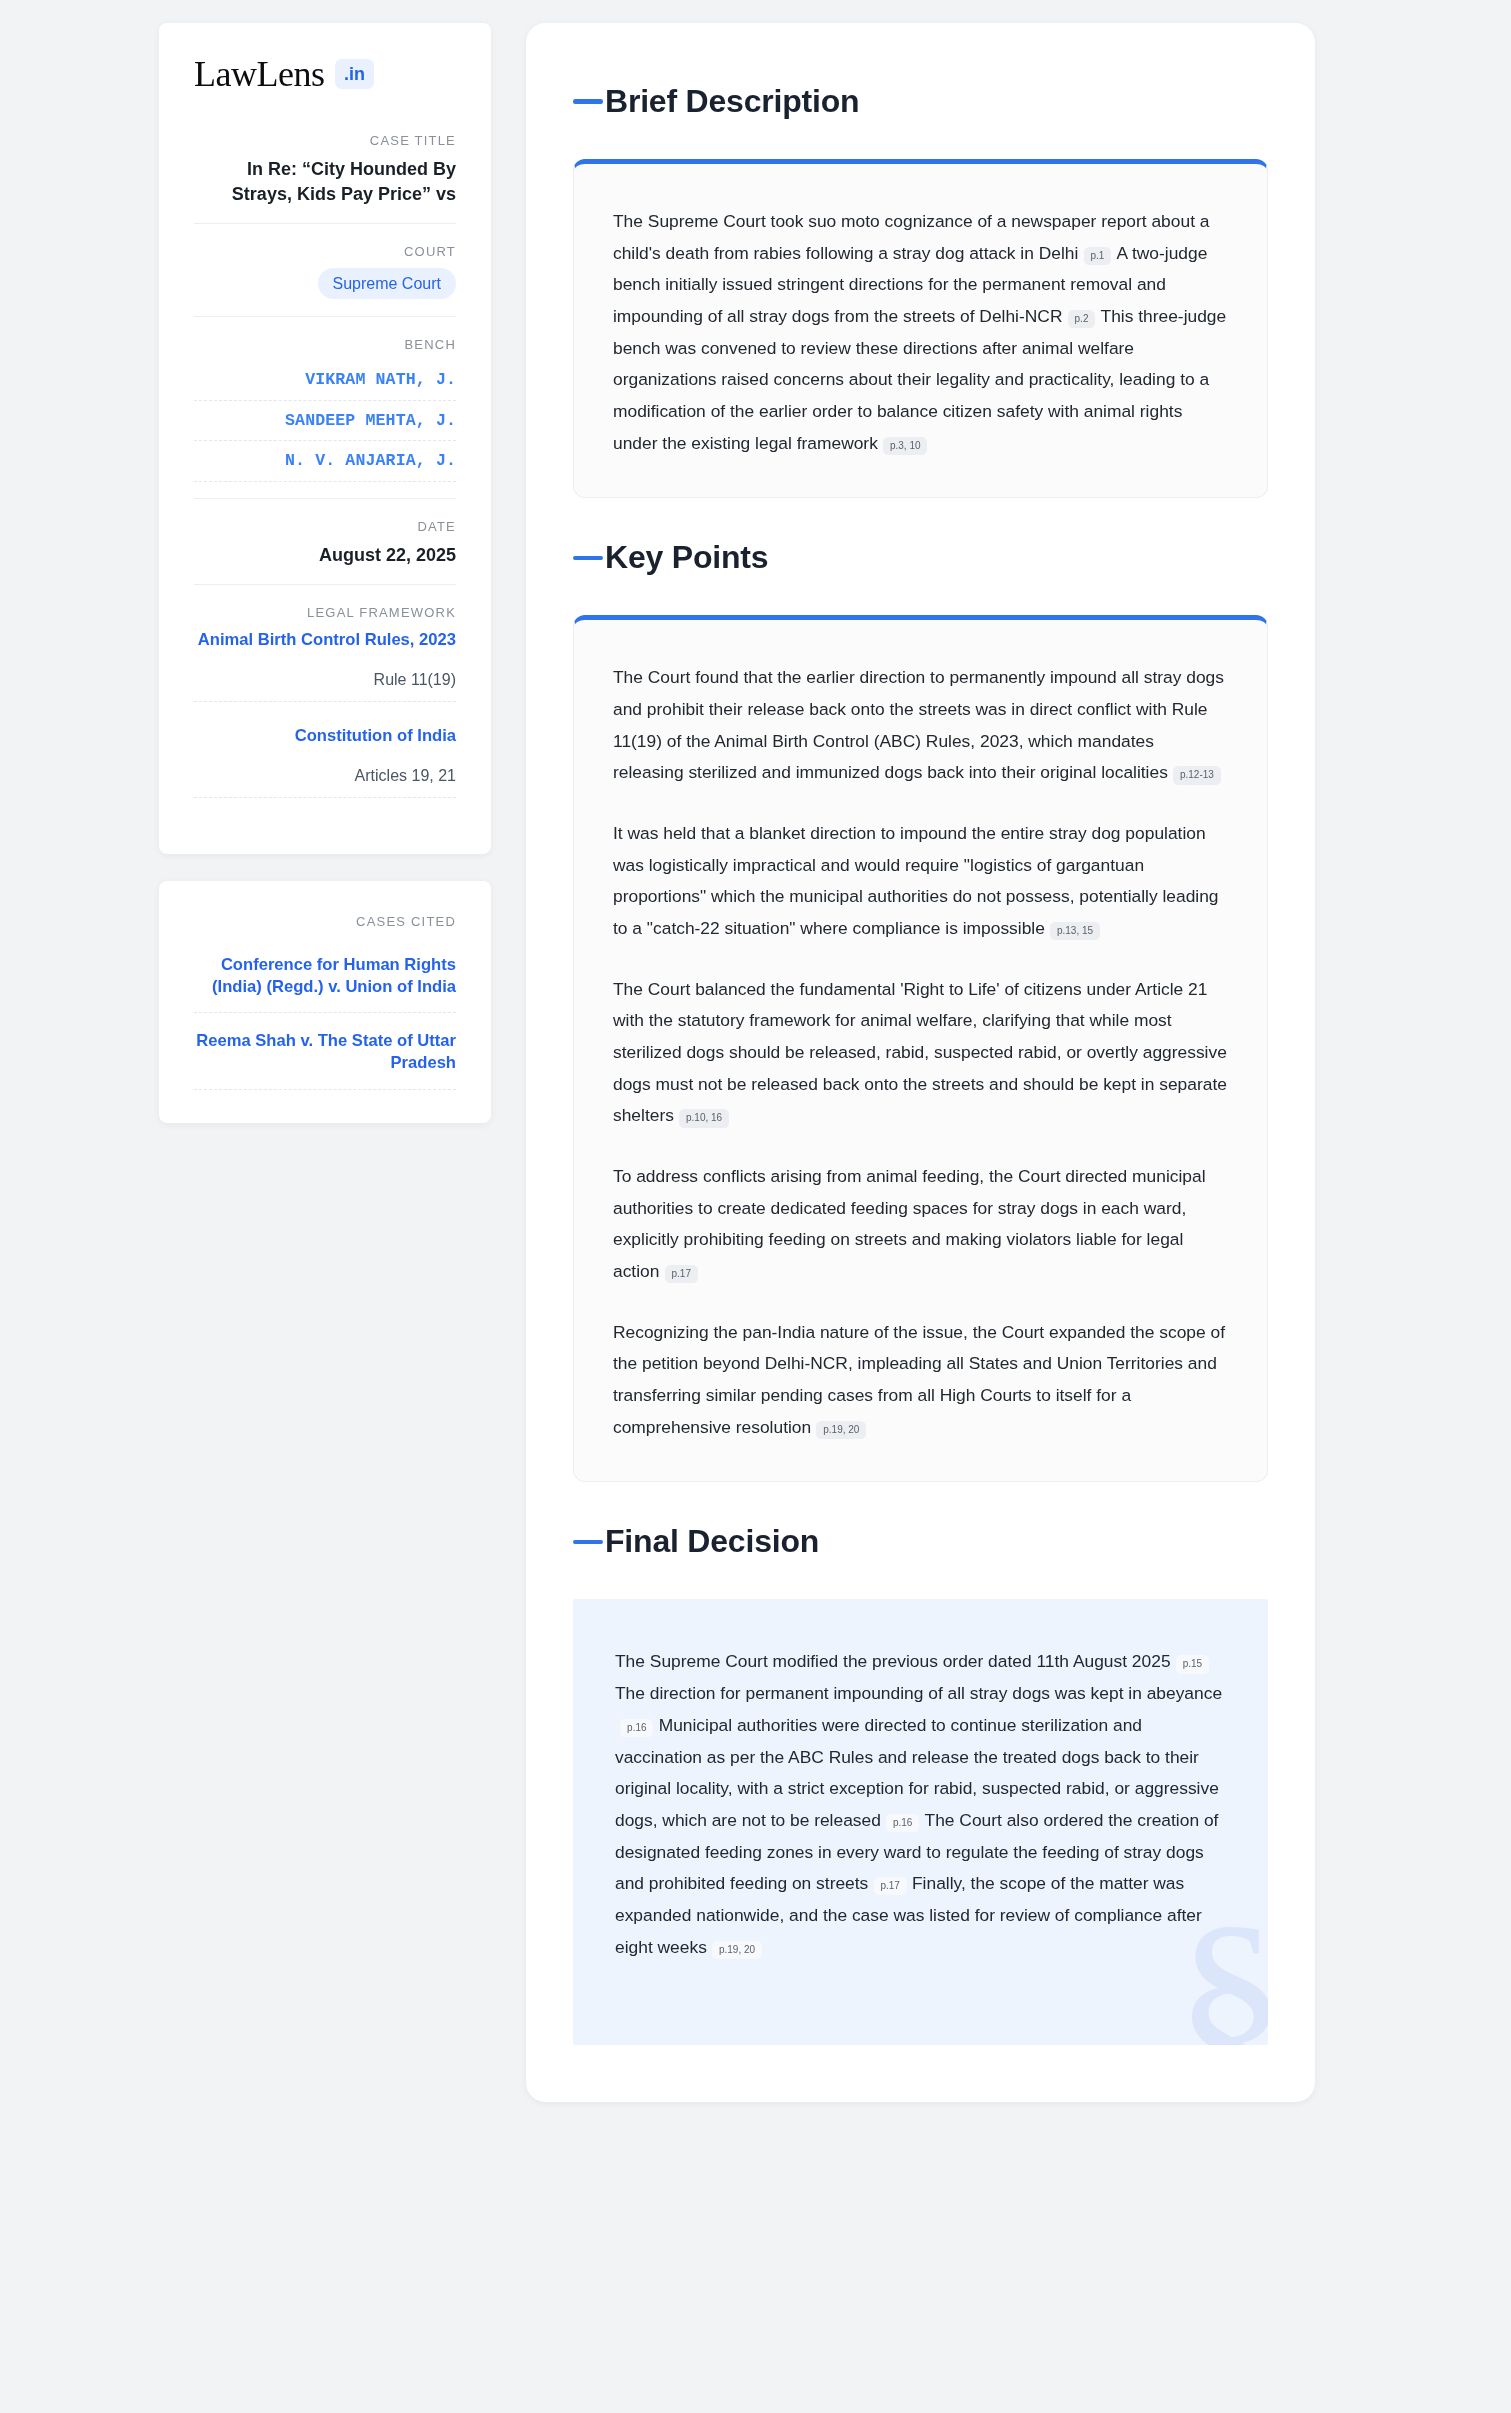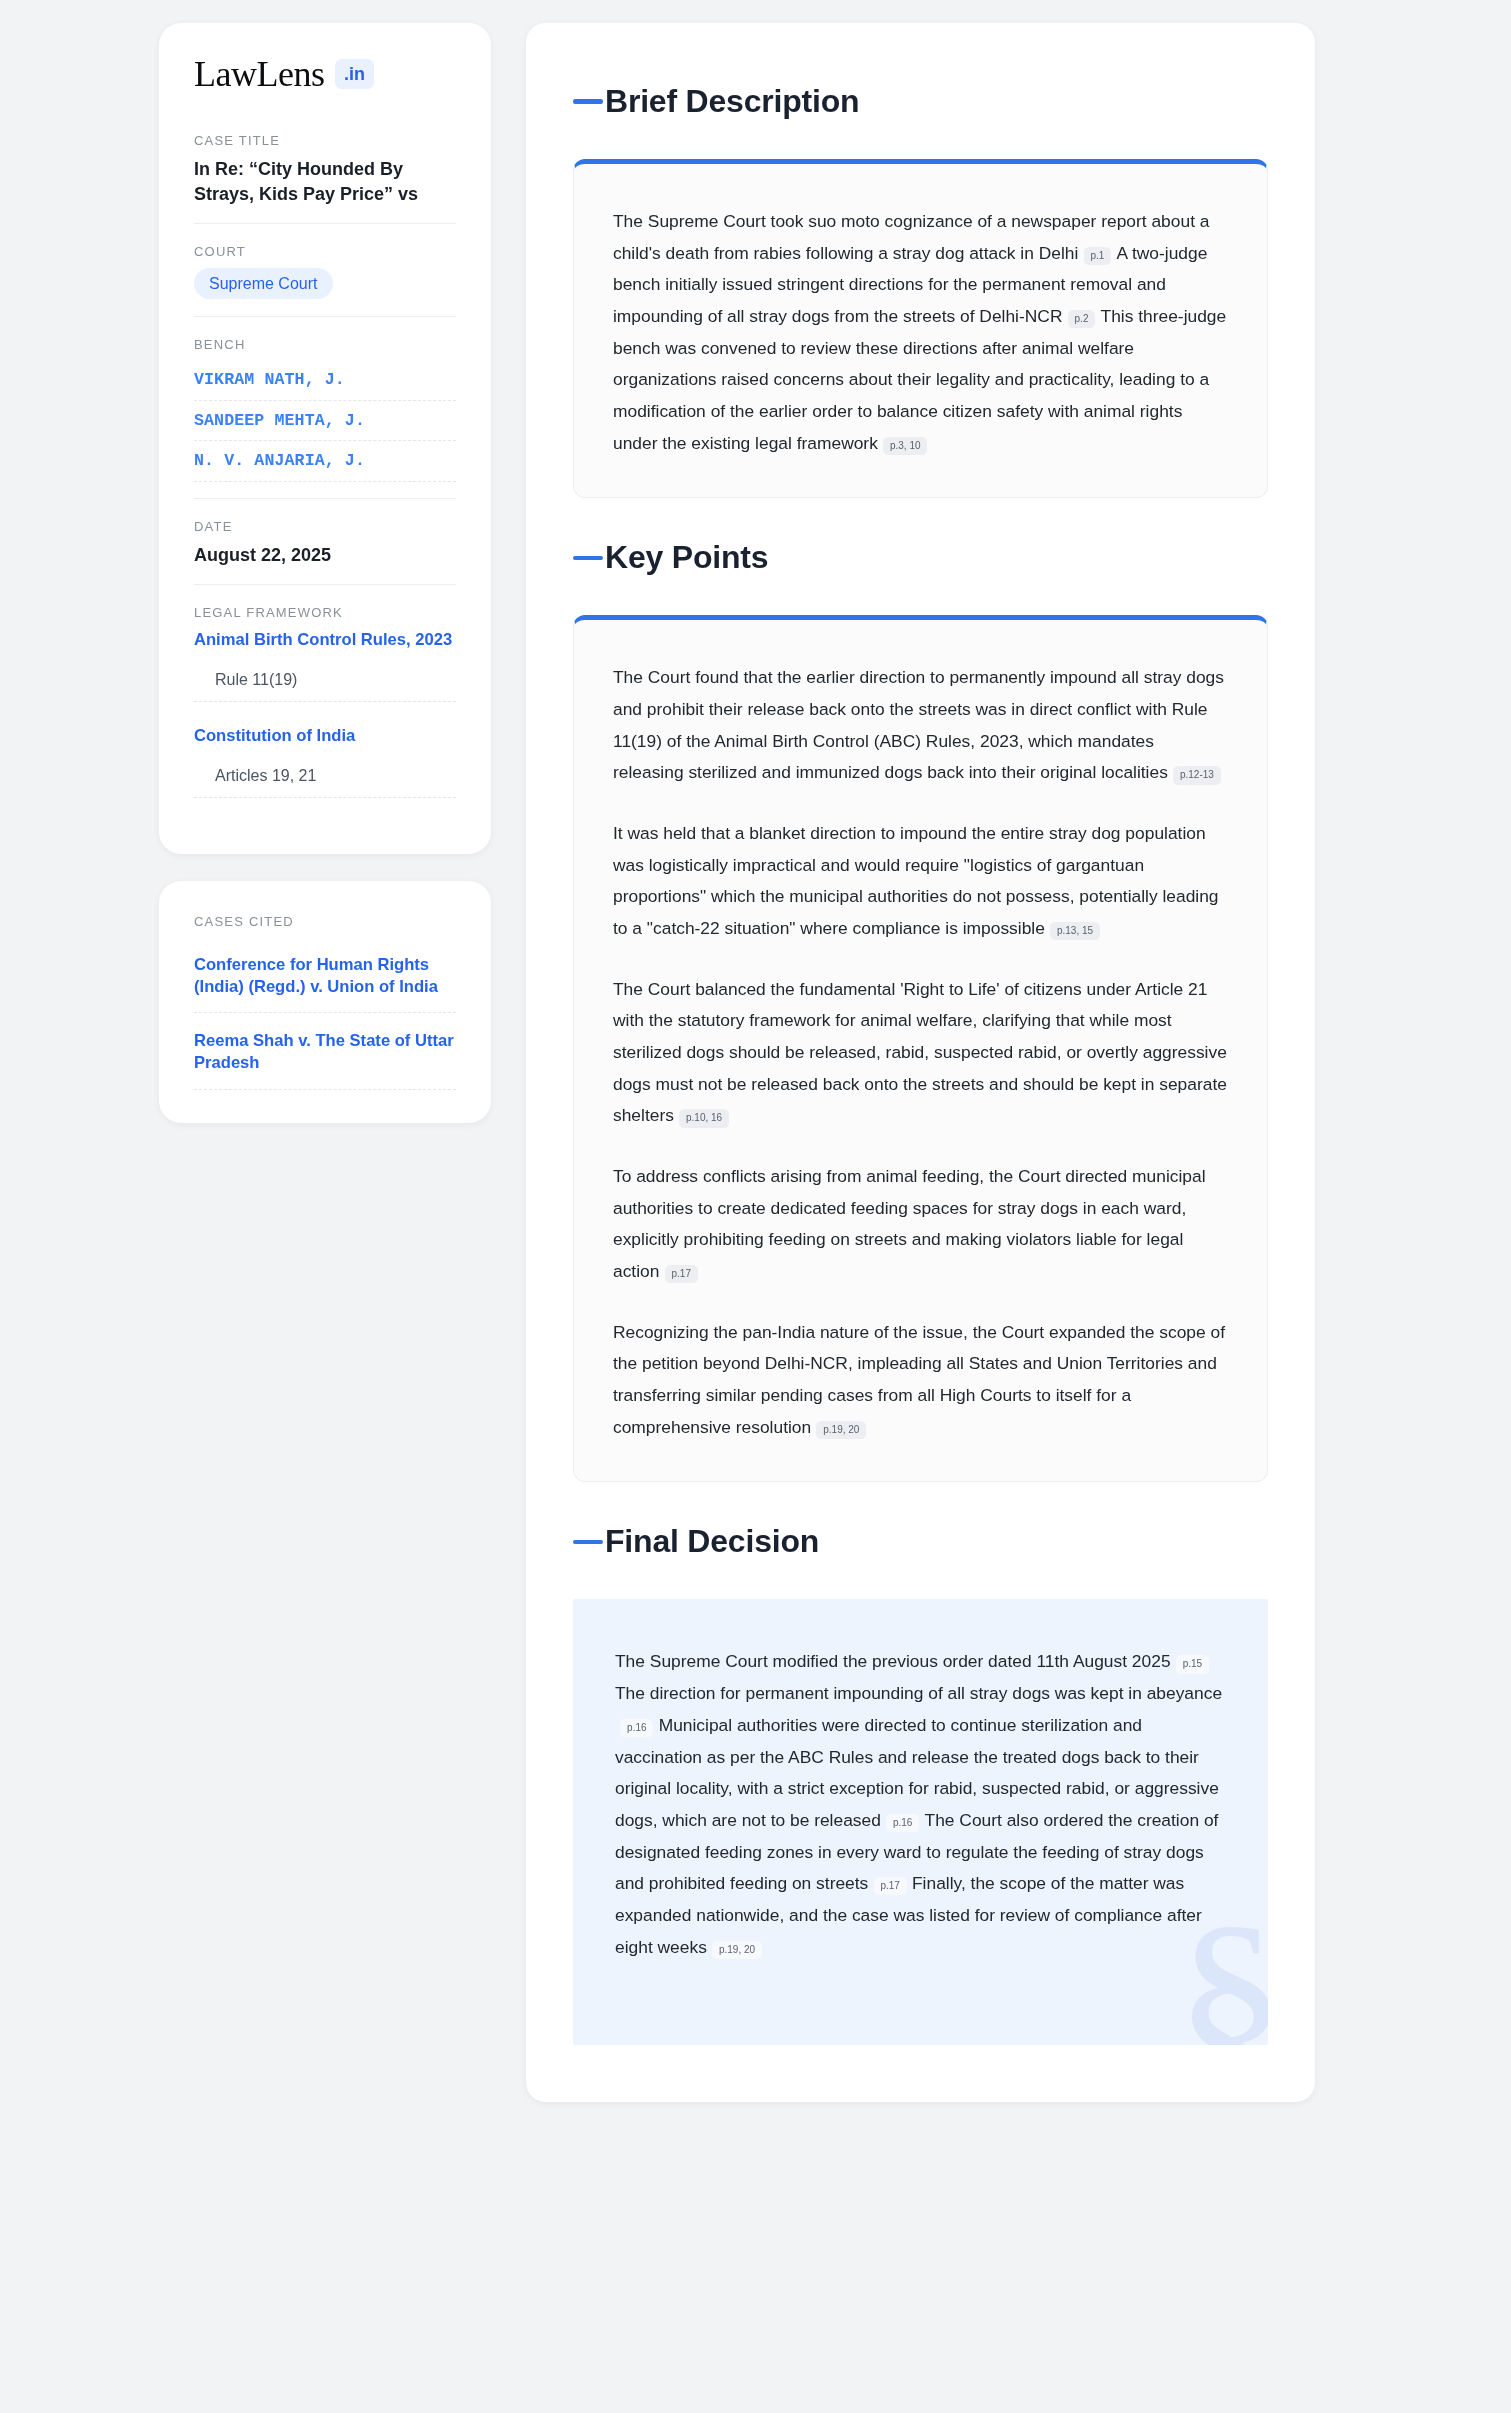--- a/index.html
+++ b/index.html
@@ -23,22 +23,23 @@
   .sidebar {
     width: 332px;
     flex: 0 0 332px;
     display: flex;
     flex-direction: column;
     gap: 27px;
   }
 
   .panel {
     background: #ffffff;
-    border-radius: 22px;
+    border-radius: 8px;
     box-shadow: 0 1.5px 7.6px rgba(16,24,40,.05);
+    text-align: right;
   }
 
   .panel-brand { padding: 33px 35px 35px 35px; }
 
   .brand {
     display: flex;
     align-items: center;
     gap: 10.6px;
     margin-bottom: 41px;
   }

